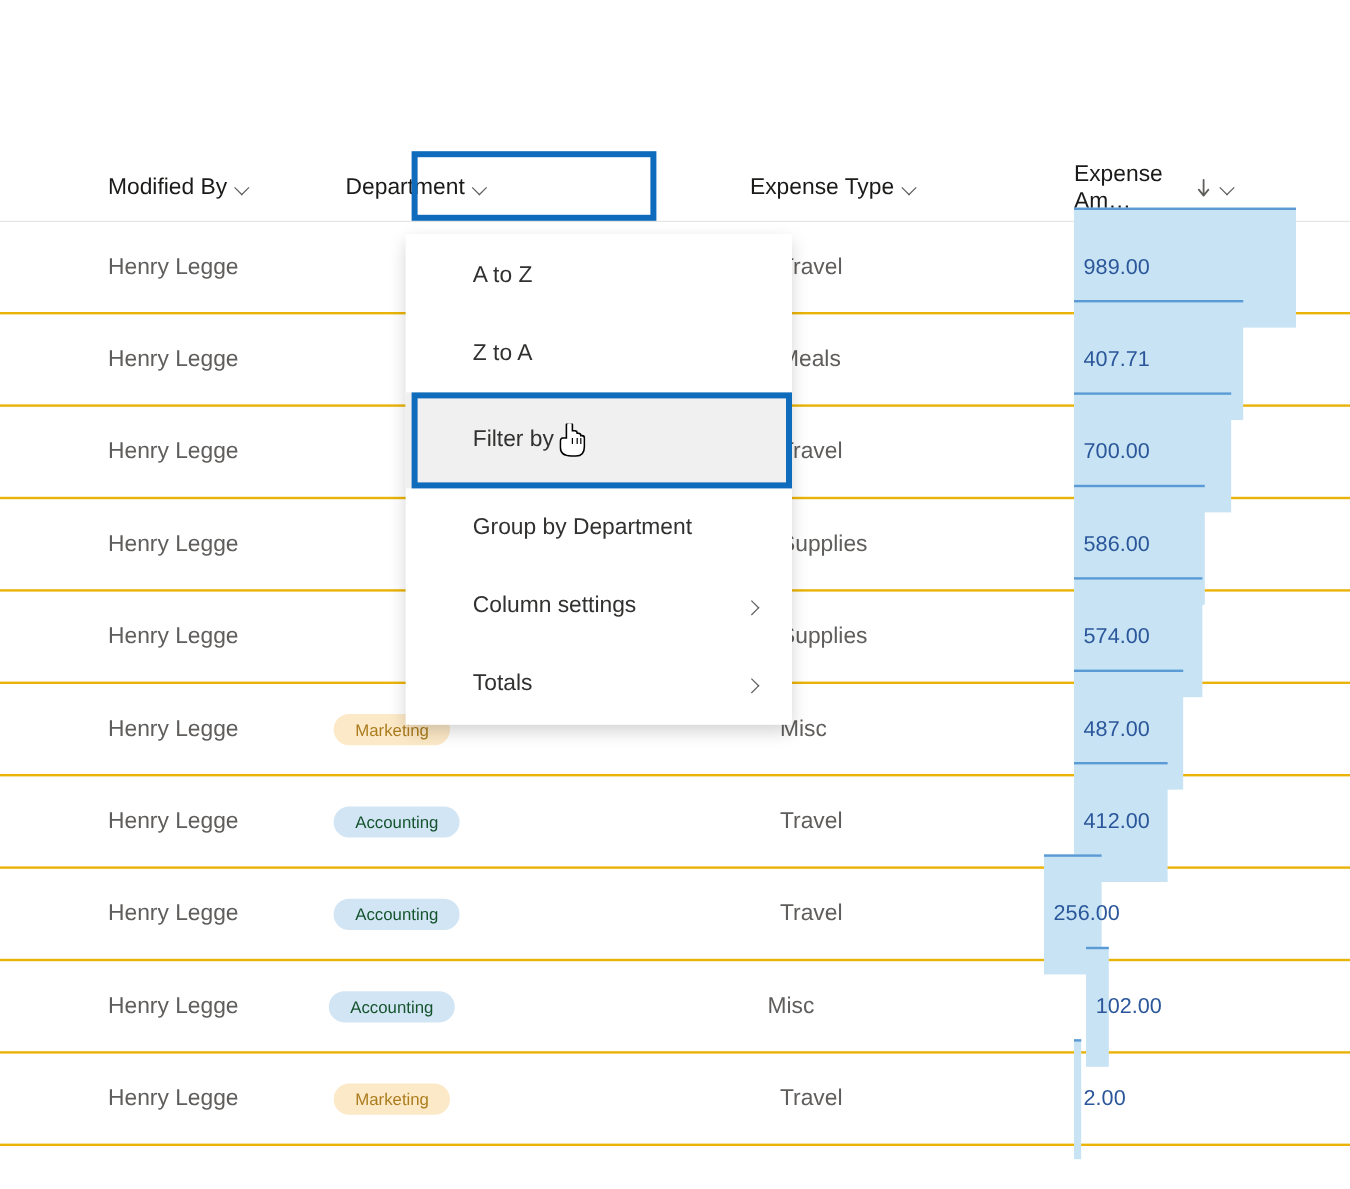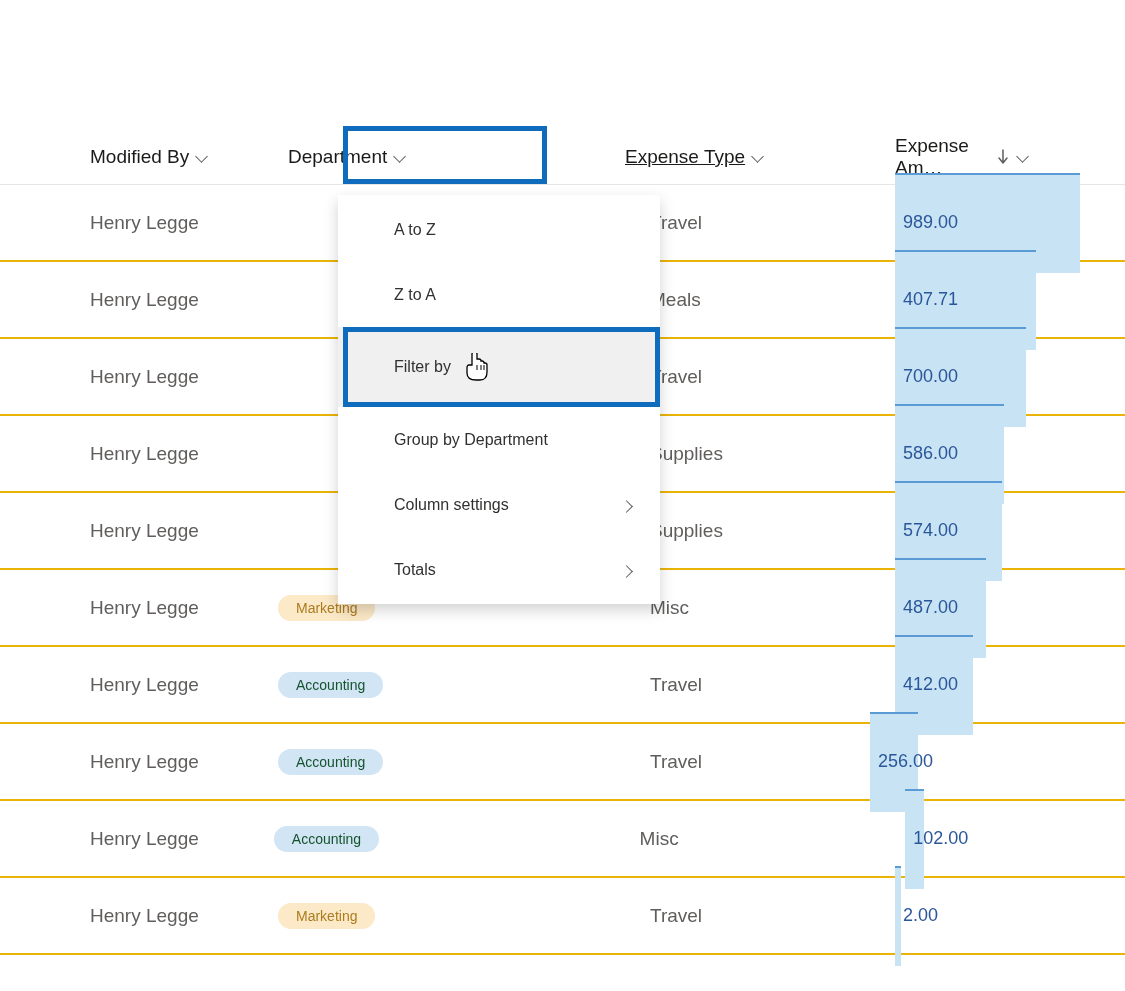--- a/index.html
+++ b/index.html
@@ -124,21 +124,21 @@
     background: #ffffff;
     box-shadow: 0 6px 14px rgba(0,0,0,0.18);
     z-index: 10;
     padding: 2px 0;
   }
   .menu-item {
     height: 65px;
     display: flex;
     align-items: center;
     padding: 0 28px 0 56px;
-    font-size: 16px;
+    font-size: 19px;
     color: #323130;
     cursor: pointer;
     position: relative;
     justify-content: space-between;
   }
   .menu-item.hover { background: #f0f0f0; }
   .highlight-filter {
     position: absolute;
     top: 0px;
     left: 5px;
@@ -163,21 +163,21 @@
 
   <div class="header-row" style="position:relative;">
     <div class="col-modified col-header">
       <span>Modified By</span>
       <span class="chevron"></span>
     </div>
     <div class="col-department col-header" style="padding-left:18px;">
       <span>Department</span>
       <span class="chevron"></span>
     </div>
-    <div class="col-expense-type col-header" style="padding-left:75px;text-decoration:underline;">
+    <div class="col-expense-type col-header" style="padding-left:75px;">
       <span>Expense Type</span>
       <span class="chevron"></span>
     </div>
     <div class="col-expense-amount col-header" style="padding-left:95px;">
       <span>Expense Am…</span>
       <span class="sort-arrow">
         <svg viewBox="0 0 14 18">
             <path d="M7 2 L7 14 M3 10 L7 15 L11 10" stroke="#605e5c" stroke-width="1.5" fill="none" stroke-linecap="round" stroke-linejoin="round"></path>
           </svg>
       </span>

